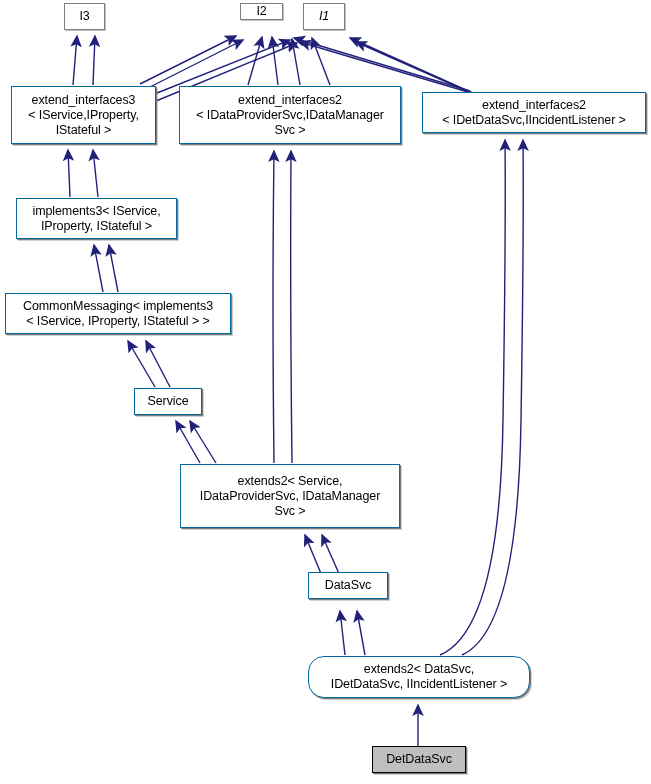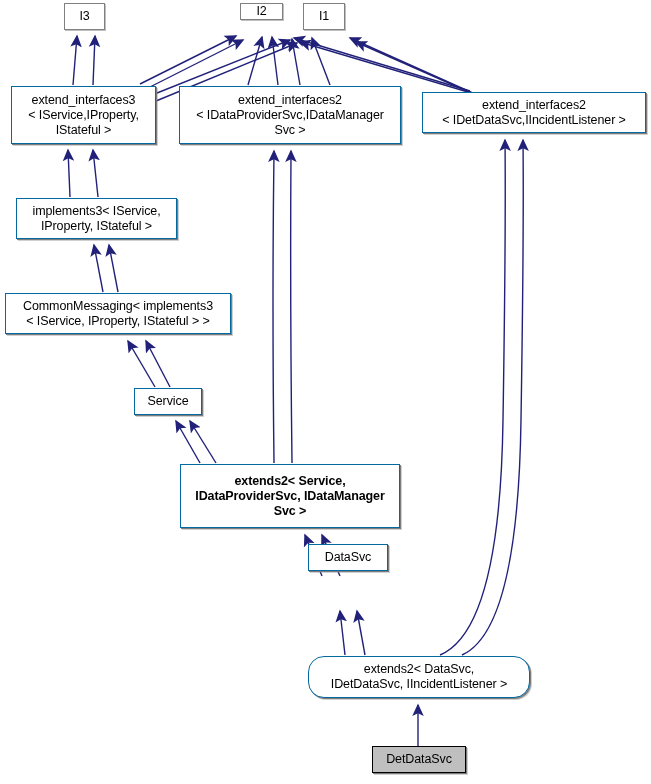--- a/index.html
+++ b/index.html
@@ -118,21 +118,21 @@
   </svg>
 
   <div class="node iface" style="left:64px; top:3px; width:41px; height:27px;">
     <span class="label">I3</span>
   </div>
 
   <div class="node iface" style="left:240px; top:3px; width:43px; height:17px;">
     <span class="label">I2</span>
   </div>
 
-  <div class="node iface" style="left:303px; top:3px; width:42px; height:27px;">
+  <div class="node iface" style="left:303px; top:3px; width:42px; height:27px;font-style:italic;">
     <span class="label">I1</span>
   </div>
 
   <div class="node" style="left:11px; top:86px; width:145px; height:58px;">
     <span class="label">extend_interfaces3
 &lt; IService,IProperty,
 IStateful &gt;</span>
   </div>
 
   <div class="node" style="left:179px; top:86px; width:222px; height:58px;">
@@ -153,27 +153,27 @@
 
   <div class="node" style="left:5px; top:293px; width:226px; height:41px;align-items:center;">
     <span class="label">CommonMessaging&lt; implements3
 &lt; IService, IProperty, IStateful &gt; &gt;</span>
   </div>
 
   <div class="node" style="left:134px; top:388px; width:68px; height:27px;">
     <span class="label">Service</span>
   </div>
 
-  <div class="node" style="left:180px; top:464px; width:220px; height:64px;font-weight:bold;">
+  <div class="node" style="left:180px; top:464px; width:220px; height:64px;">
     <span class="label">extends2&lt; Service,
 IDataProviderSvc, IDataManager
 Svc &gt;</span>
   </div>
 
-  <div class="node" style="left:308px; top:544px; width:80px; height:27px;">
+  <div class="node" style="left:308px; top:572px; width:80px; height:27px;">
     <span class="label">DataSvc</span>
   </div>
 
   <div class="node" style="left:308px; top:656px; width:222px; height:42px;border-radius:16px;">
     <span class="label">extends2&lt; DataSvc,
 IDetDataSvc, IIncidentListener &gt;</span>
   </div>
 
   <div class="node highlight" style="left:372px; top:746px; width:94px; height:27px;">
     <span class="label">DetDataSvc</span>

